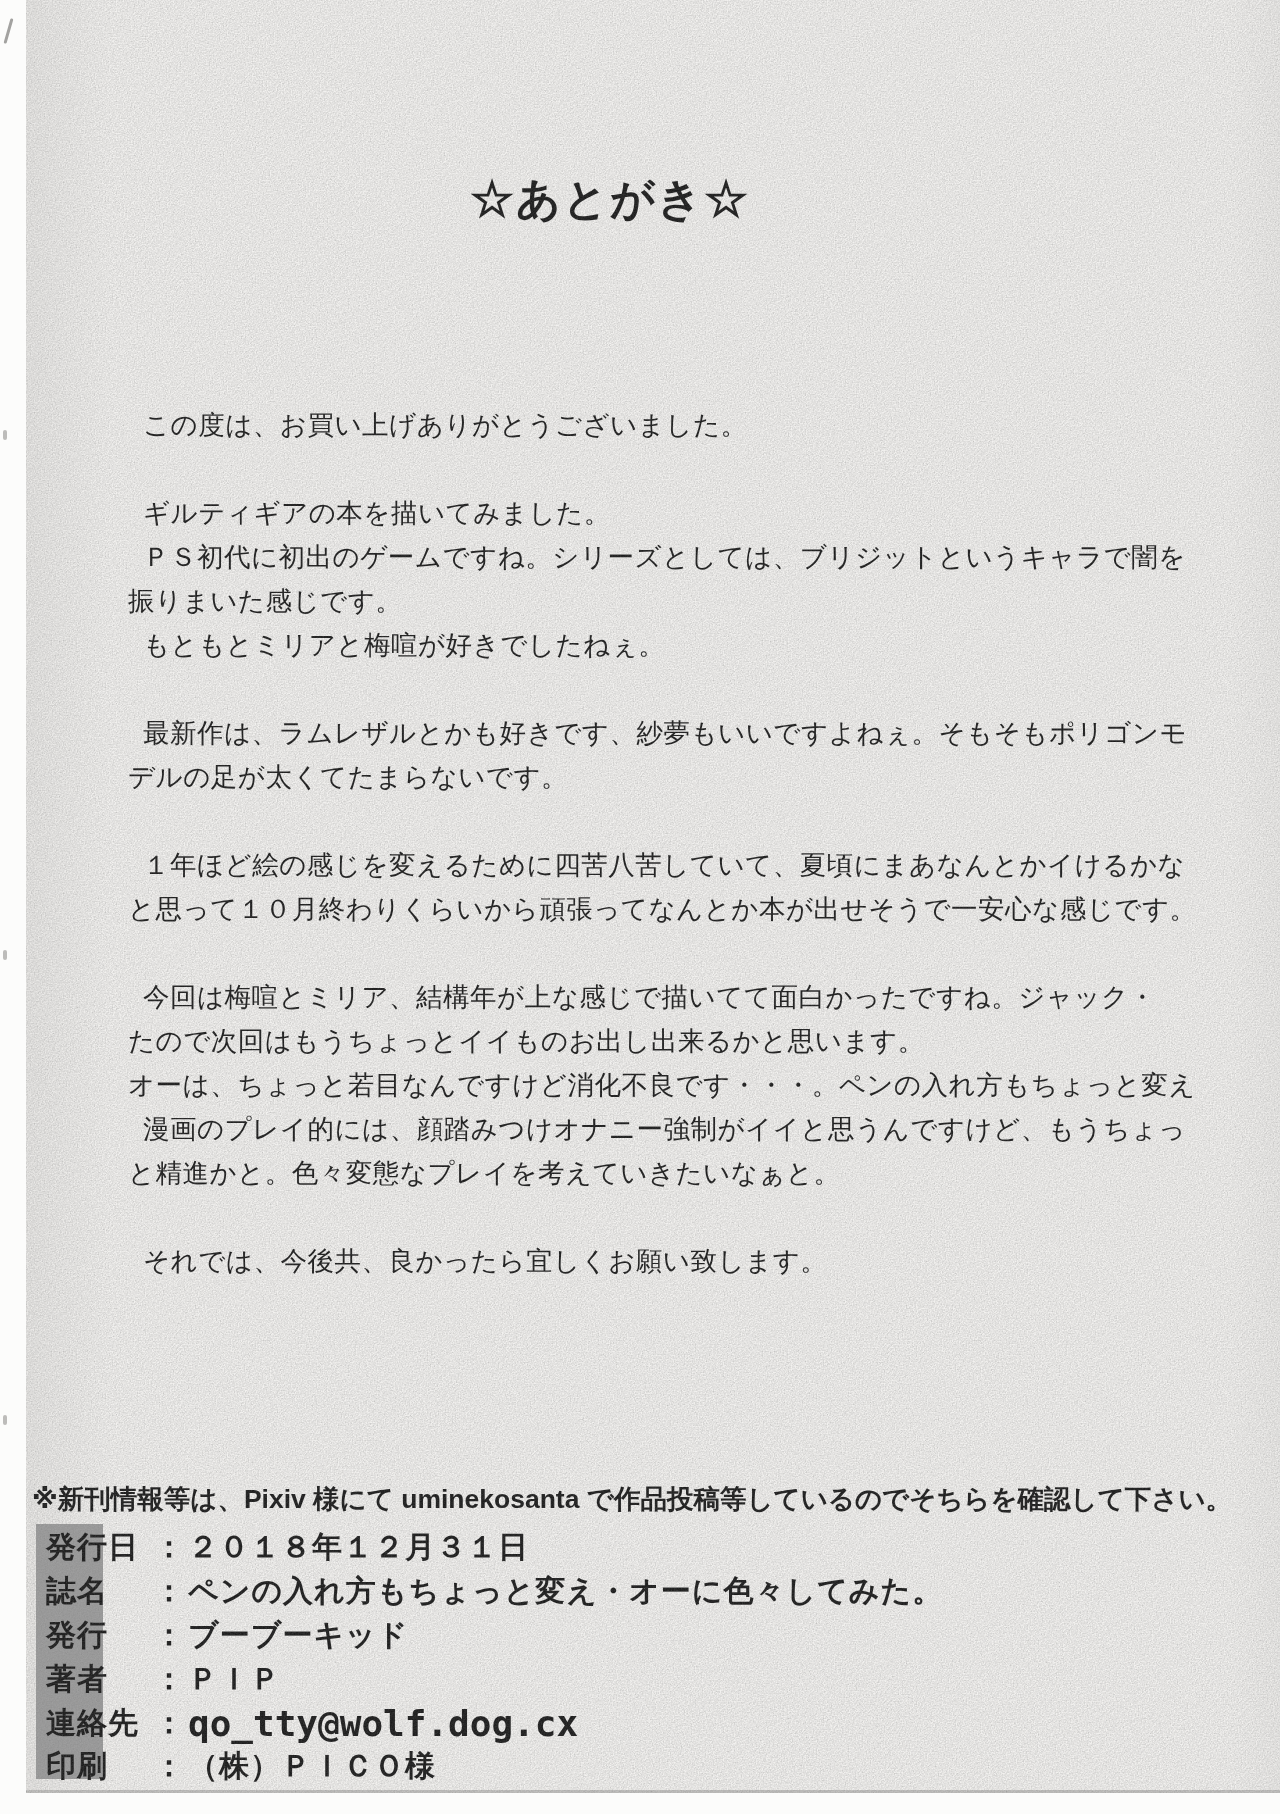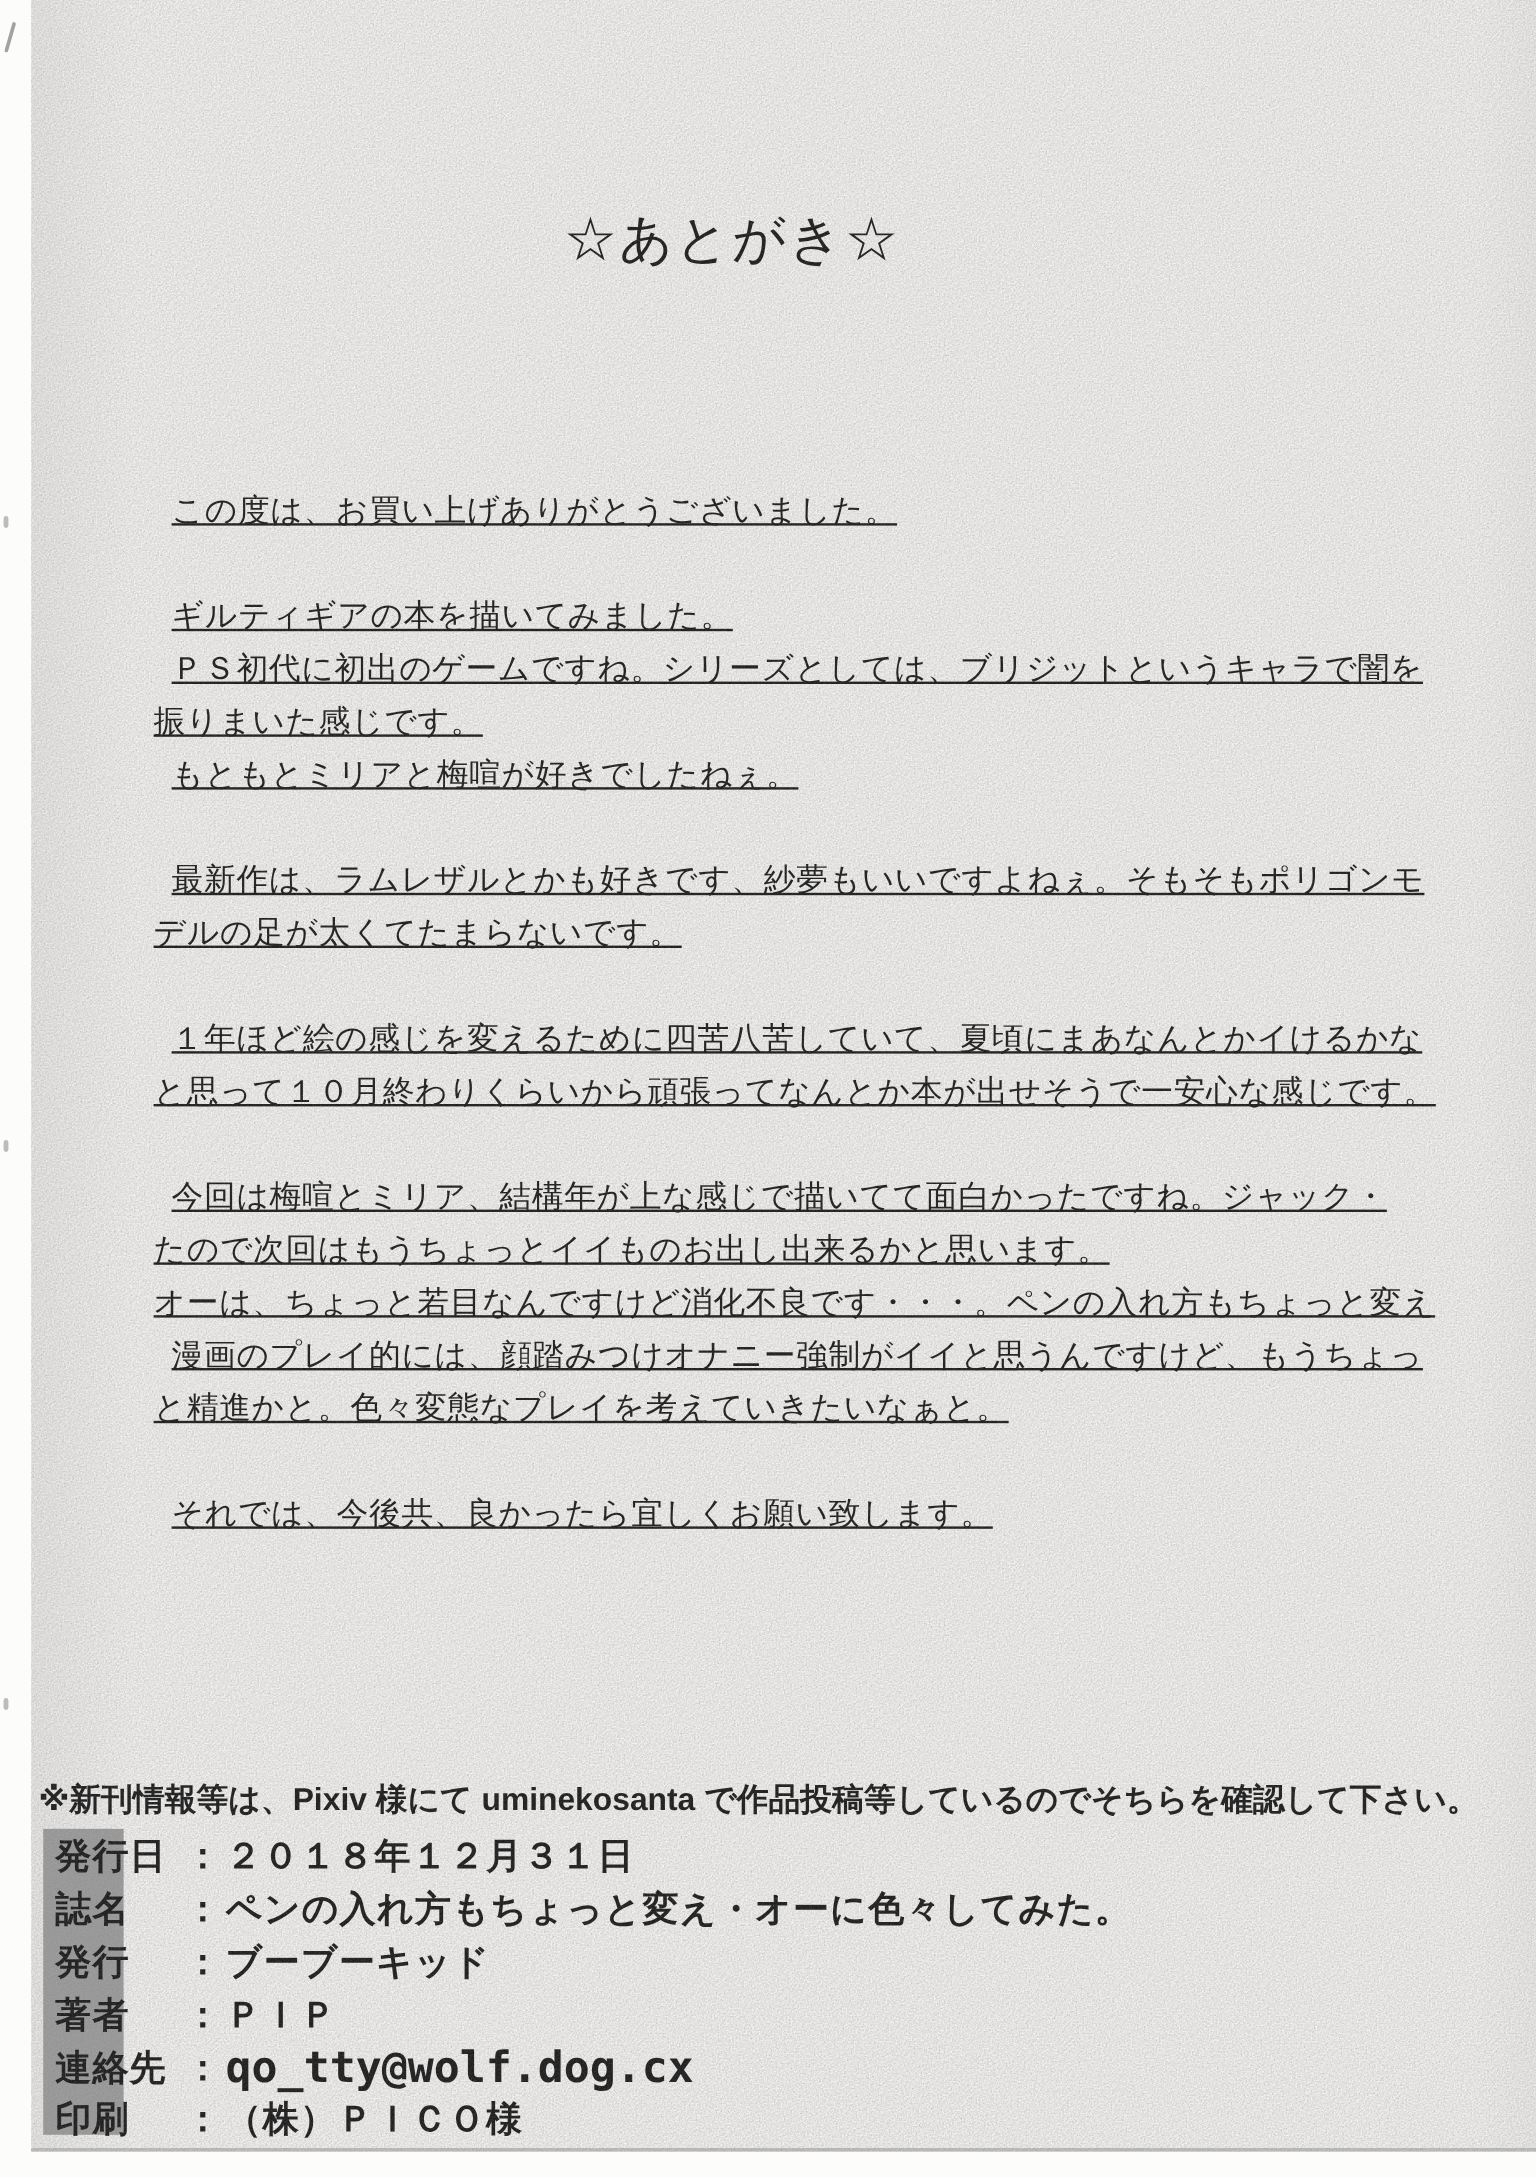--- a/index.html
+++ b/index.html
@@ -28,25 +28,25 @@
   }
   .edge-mark{
     position:absolute;left:3px;width:4px;height:10px;background:#bdbcba;border-radius:2px;
   }
   .noise{
     position:absolute;left:26px;top:0;width:1254px;height:1793px;
     opacity:.6;pointer-events:none;z-index:6;
   }
   .page-title{
     position:absolute;left:380px;top:170px;width:460px;z-index:3;
-    text-align:center;font-size:44px;font-weight:400;letter-spacing:2px;
+    text-align:center;font-size:44px;font-weight:700;letter-spacing:2px;
   }
   .body-text{
     position:absolute;left:128px;top:403px;width:1070px;z-index:3;
-    font-size:26.5px;line-height:44px;letter-spacing:.5px;text-decoration:underline;
+    font-size:26.5px;line-height:44px;letter-spacing:.5px;
   }
   .para{margin-top:44px;}
   .para:first-child{margin-top:0;}
   .line{white-space:nowrap;}
   .line.indent{padding-left:15px;}
   .notice{
     position:absolute;left:32px;top:1481px;z-index:3;white-space:nowrap;
     font-family:"Liberation Sans","DejaVu Sans",sans-serif;
     font-weight:700;font-size:26.5px;letter-spacing:0;
   }

